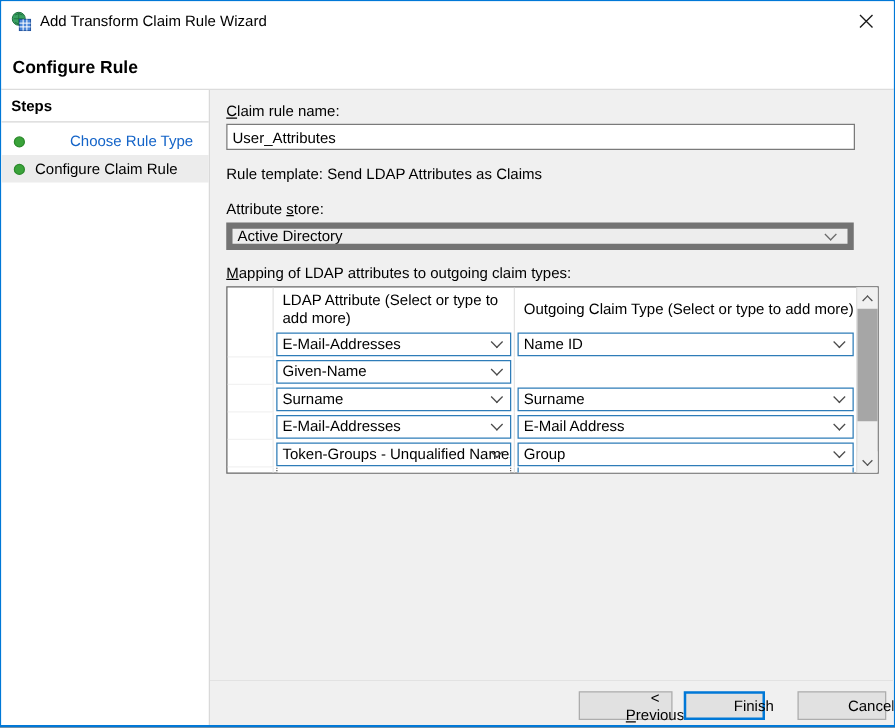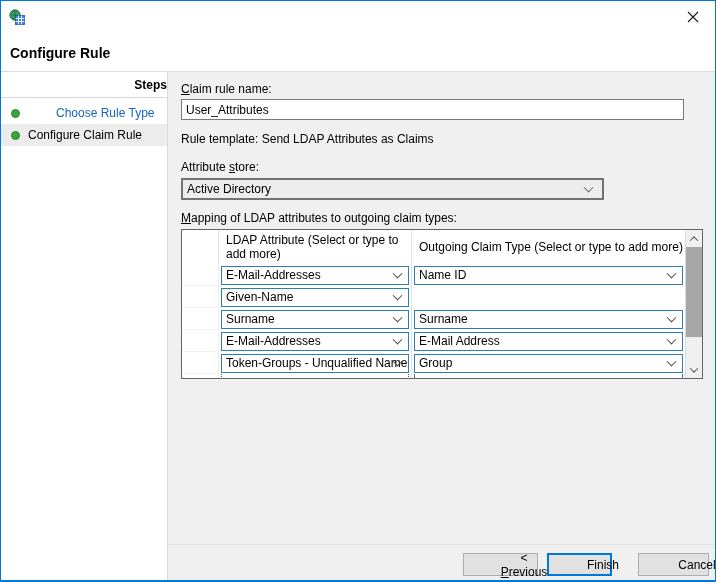--- a/index.html
+++ b/index.html
@@ -31,21 +31,21 @@
   }
 
   
   .heading-band { height: 39px; background:#fff; padding: 13px 0 0 9px; }
   .heading-band h1 { font-size: 14px; font-weight: bold; color:#000; }
 
   
   .body { position:absolute; top:70px; left:0; right:0; bottom:0; display:flex; border-top:1px solid #dcdcdc; }
 
   .sidebar { width:167px; flex:none; background:#ffffff; border-right:1px solid #d9d9d9; }
-  .steps-title { font-size:12px; font-weight:bold; color:#000; padding:6px 0 5px 8px;text-align:right; }
+  .steps-title { font-size:12px; font-weight:bold; color:#000; padding:6px 0 5px 8px; }
   .steps-sep { height:1px; background:#d6d6d6; }
   .step { height:22px; display:flex; align-items:center; padding-left:10px; cursor:default; }
   .step .dot { width:9px; height:9px; border-radius:50%; background:#3aa33a; border:1px solid #2c8a2c; margin-right:8px; flex:none; }
   .step .step-label { font-size:12px; }
   .step.link { margin-top:4px; }
   .step.link .step-label { color:#1464c8;margin-left:28px; }
   .step.active { background:#ececec; }
   .step.active .step-label { color:#000; }
 
   .content { position:relative; flex:1; background:#f0f0f0; overflow:hidden; }
@@ -65,22 +65,22 @@
     font-size:12px; color:#000; display:flex; align-items:center;
     padding:0 18px 0 4px; cursor:default; overflow:hidden; white-space:nowrap;
   }
   .combo .chev {
     position:absolute; right:7px; top:50%;
     width:7px; height:7px;
     border-right:1px solid #4a4a4a; border-bottom:1px solid #4a4a4a;
     transform: translateY(-70%) rotate(45deg);
   }
   .store-combo {
-    margin:4px 0 0 13px; width:423px; height:22px;
-    background:#ededed; border:2px solid #737373;align-items:center;
+    margin:4px 0 0 13px; width:502px; height:22px;
+    background:#ededed; border:5px solid #737373;align-items:center;
   }
   .store-combo .chev { right:10px; border-color:#6a6a6a; }
 
   
   .maptable {
     margin:4px 0 0 13px; width:522px; height:150px;
     border:1px solid #646464; background:#fff; display:flex;
   }
   .t-main { width:503px; flex:none; overflow:hidden; }
   .t-header { display:flex; height:34px; }
@@ -121,20 +121,21 @@
 
 <div class="window">
 
   <div class="titlebar">
     <svg class="app-icon" viewBox="0 0 16 16">
       <circle cx="6" cy="6" r="5.2" fill="#3aa061" stroke="#1d6e3e" stroke-width="0.8"></circle>
       <path d="M2 6 h8 M6 1 v10 M3 3 a5 5 0 0 1 6 0 M3 9 a5 5 0 0 0 6 0" stroke="#1d6e3e" stroke-width="0.7" fill="none"></path>
       <rect x="6.5" y="6.5" width="9" height="9" fill="#4a86d8" stroke="#1b4f9e" stroke-width="0.8"></rect>
       <path d="M6.5 9.5 h9 M6.5 12.5 h9 M9.5 6.5 v9 M12.5 6.5 v9" stroke="#ffffff" stroke-width="0.8"></path>
     </svg>
+    <span class="title-text">Add Transform Claim Rule Wizard</span>
     <button class="close-btn">
       <svg width="12" height="12" viewBox="0 0 12 12">
         <path d="M1 1 L11 11 M11 1 L1 11" stroke="#1a1a1a" stroke-width="1.1"></path>
       </svg>
     </button>
   </div>
 
   <div class="heading-band">
     <h1>Configure Rule</h1>
   </div>

